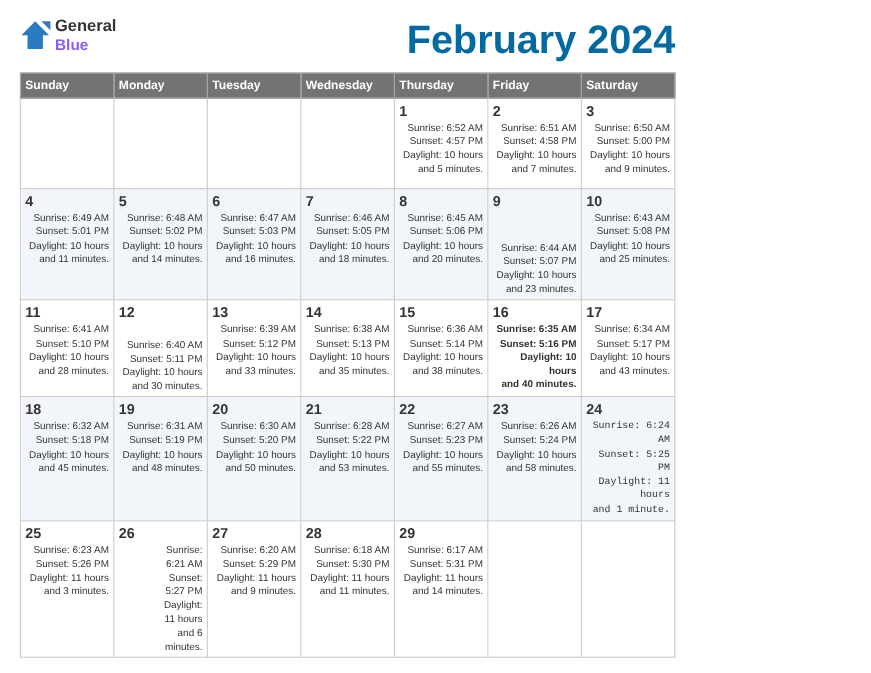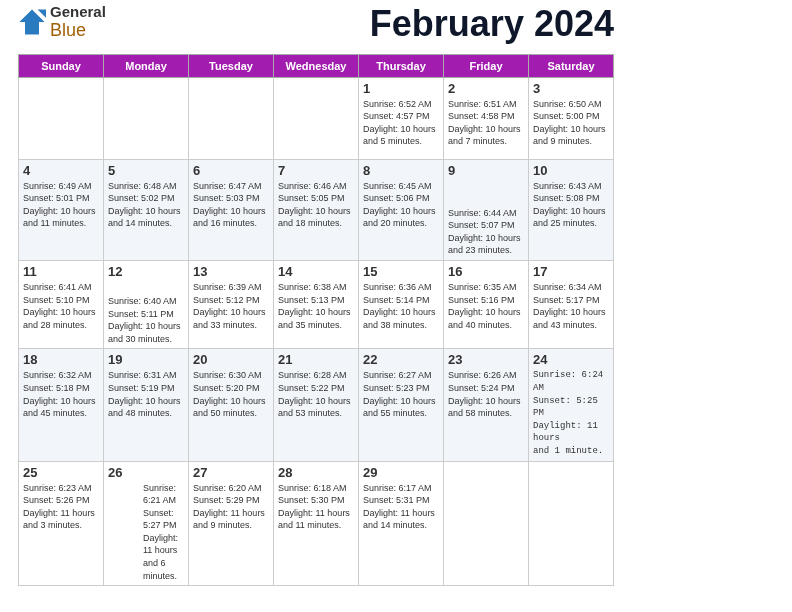--- a/index.html
+++ b/index.html
@@ -5,21 +5,21 @@
     * { box-sizing: border-box; margin: 0; padding: 0; }
     body {
       font-family: Arial, sans-serif;
       background: #fff;
       width: 792px;
       height: 612px;
       overflow: hidden;
     }
     .container {
       width: 632px;
-      padding: 4px 18px 10px 18px;
+      padding: 16px 18px 10px 18px;
     }
     .header-row {
       display: flex;
       justify-content: space-between;
       align-items: flex-start;
       margin-bottom: 10px;
     }
     .logo {
       display: flex;
       align-items: center;
@@ -28,74 +28,75 @@
       display: flex;
       flex-direction: column;
       line-height: 1.1;
     }
     .logo-general {
       font-size: 15px;
       font-weight: bold;
       color: #333;
     }
     .logo-blue {
-      font-size: 18px;
-      font-weight: normal;
-      color: #a16207;
+      font-size: 14px;
+      font-weight: bold;
+      color: #8b5cf6;
     }
     .logo-icon {
       width: 28px;
       height: 28px;
       margin-right: 4px;
     }
     .title-block {
       text-align: right;
     }
     .calendar-title {
       font-size: 36px;
       font-weight: bold;
-      color: #0f172a;
+      color: #0369a1;
       line-height: 1.1;
     }
     .calendar-subtitle {
       font-size: 15px;
       color: #555;
     }
     table {
       width: 100%;
       border-collapse: collapse;
       table-layout: fixed;
     }
     th {
-      background-color: #a21caf;
+      background-color: #737373;
       color: #fff;
       font-size: 11px;
       font-weight: bold;
       padding: 5px 4px;
-      text-align: center;
+      text-align: left;
       border: 1px solid #aaa;
     }
     td {
       vertical-align: top;
       border: 1px solid #ccc;
       padding: 3px 4px;
       font-size: 9px;
       color: #333;
       height: 82px;
     }
     .day-num {
       font-size: 13px;
       font-weight: bold;
       color: #333;
       margin-bottom: 2px;
     }
     .day-info {
       font-size: 9px;
       line-height: 1.4;
       color: #333;
+      text-align: right;
     }
     td.empty {
       background: #f9f9f9;
     }
     tr:nth-child(odd) td {
       background-color: #fff;
     }
     tr:nth-child(even) td {
       background-color: #f2f6fb;
     }
@@ -242,21 +243,21 @@
           </td>
           <td>
             <div class="day-num">15</div>
             <div class="day-info" style="white-space: pre-line;">Sunrise: 6:36 AM
 Sunset: 5:14 PM
 Daylight: 10 hours
 and 38 minutes.</div>
           </td>
           <td>
             <div class="day-num">16</div>
-            <div class="day-info" style="white-space: pre-line;">Sunrise: 6:35 AM
+            <div class="day-info" style="white-space: pre-line; font-weight: bold;">Sunrise: 6:35 AM
 Sunset: 5:16 PM
 Daylight: 10 hours
 and 40 minutes.</div>
           </td>
           <td>
             <div class="day-num">17</div>
             <div class="day-info" style="white-space: pre-line;">Sunrise: 6:34 AM
 Sunset: 5:17 PM
 Daylight: 10 hours
 and 43 minutes.</div>

